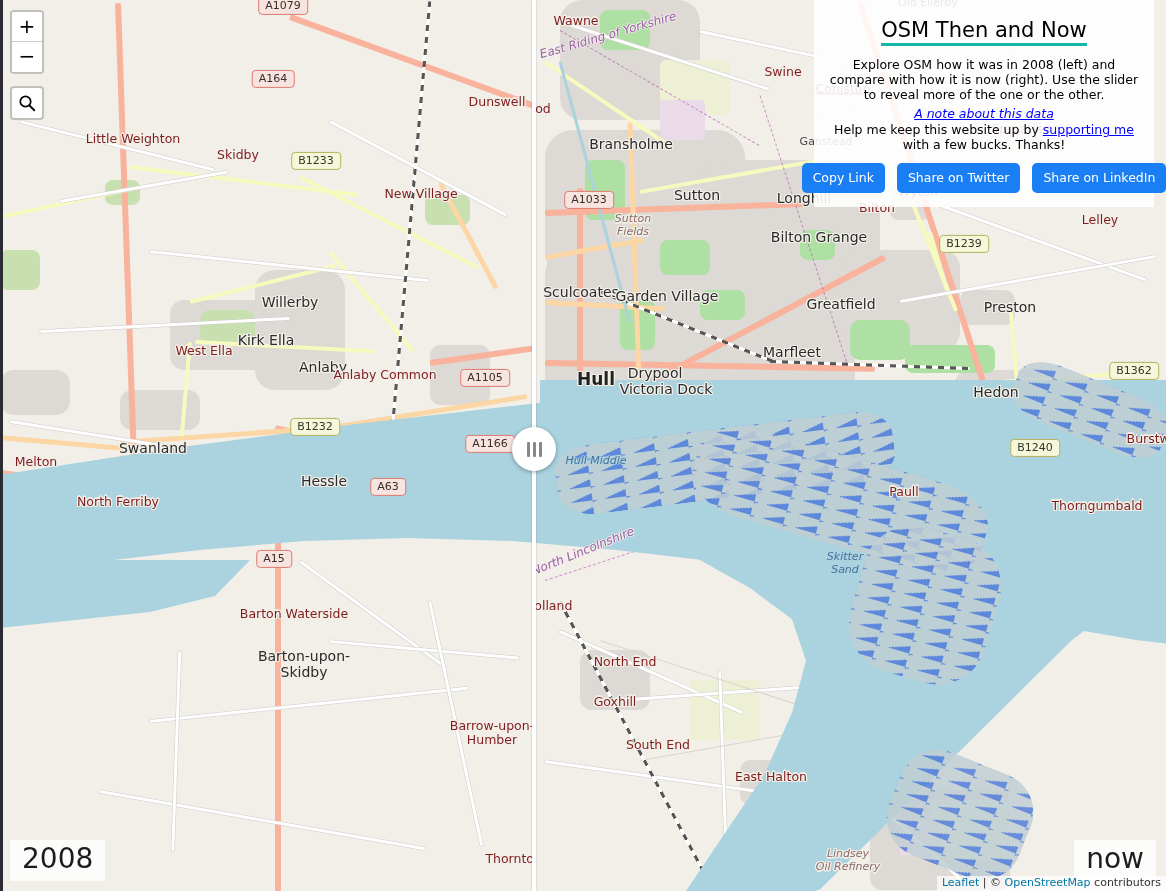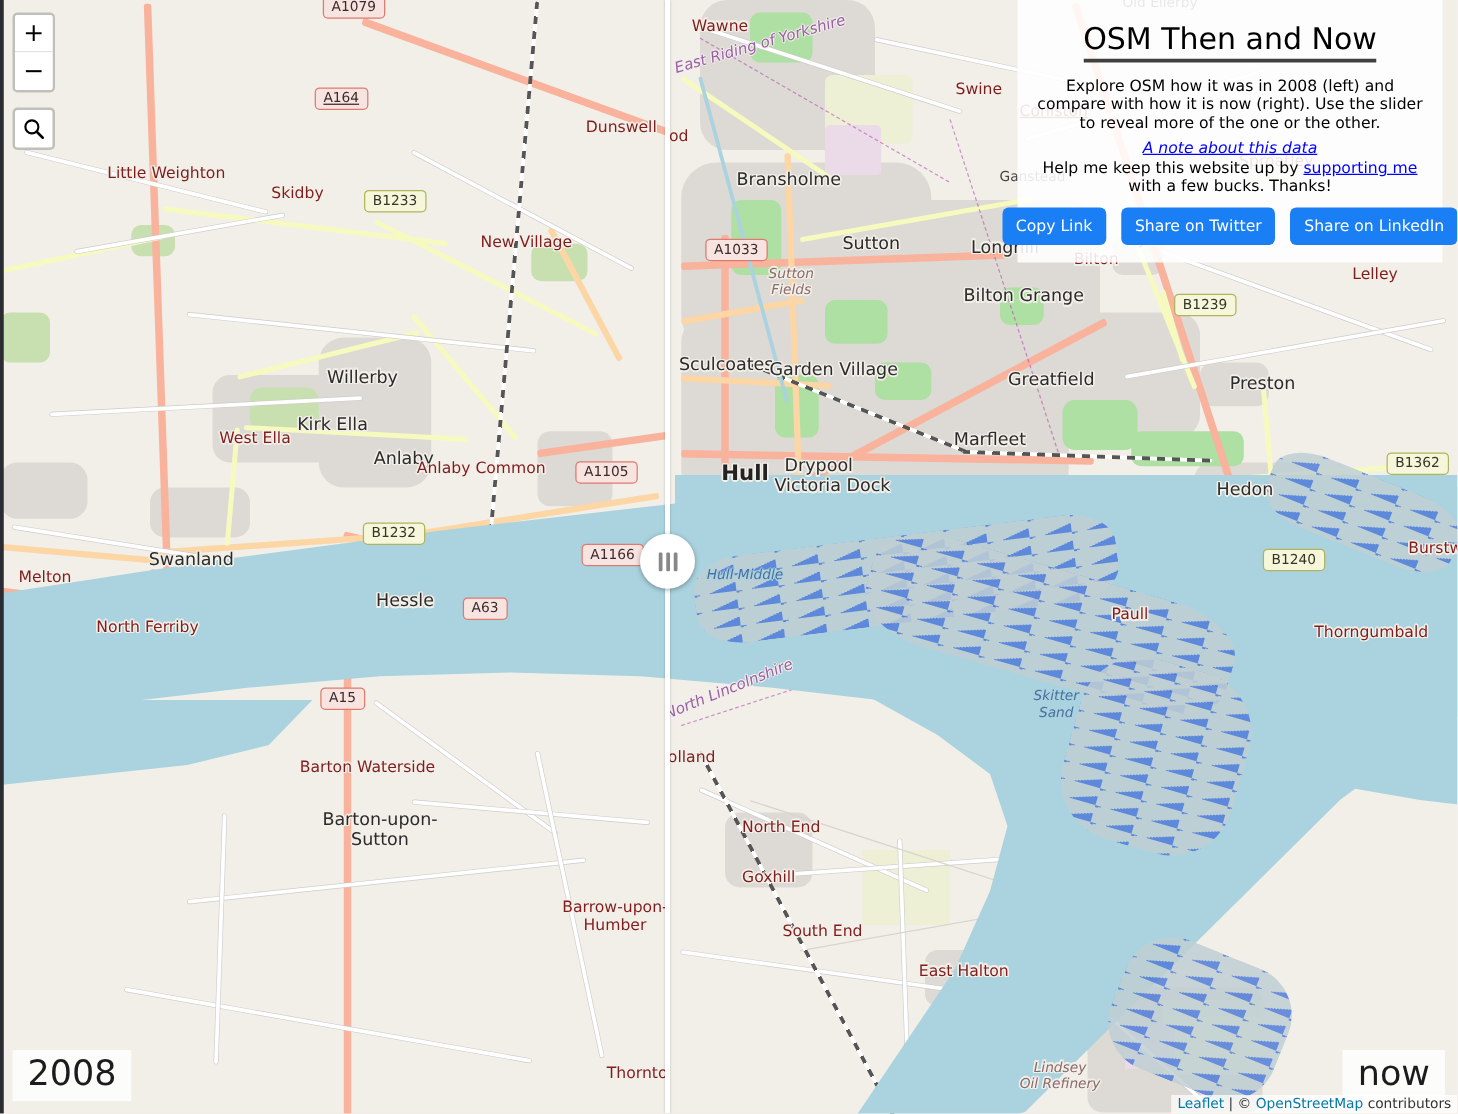--- a/index.html
+++ b/index.html
@@ -223,25 +223,25 @@
     left: 814px; top: 0;
     width: 340px;
     z-index: 650;
     background: rgba(255,255,255,.88);
     padding: 12px 12px 14px;
     text-align: center;
     color: #000;
     font-family: "DejaVu Sans", "Liberation Sans", sans-serif;
   }
   #info-title {
-    font-size: 24px;
+    font-size: 21px;
     line-height: 1.15;
     margin: 6px 0 12px;
     font-weight: normal;
-    border-bottom: 3px solid #404040;
+    border-bottom: 3px solid #14b8a6;
     display: inline-block;
     padding-bottom: 1px;
   }
   #info-desc { font-size: 12.5px; line-height: 1.18; margin: 0 0 1px; }
   .info-link { color: #00f; font-size: 12.5px; text-decoration: underline; }
   .info-link.italic { font-style: italic; }
   #info-note { margin: 1px 0 1px; }
   #info-support { font-size: 12.5px; line-height: 1.18; margin: 0 0 10px; }
   #share-row { display: flex; justify-content: center; gap: 12px; margin-top: 4px; }
   .share-btn {
@@ -330,27 +330,27 @@
       <div class="lbl town" style="left:266px;top:340px;">Kirk Ella</div>
       <div class="lbl vill" style="left:204px;top:350px;">West Ella</div>
       <div class="lbl town" style="left:323px;top:367px;">Anlaby</div>
       <div class="lbl vill" style="left:385px;top:374px;">Anlaby Common</div>
       <div class="lbl town" style="left:153px;top:404px;margin-top:44px;">Swanland</div>
       <div class="lbl vill" style="left:36px;top:461px;">Melton</div>
       <div class="lbl town" style="left:318px;top:481px;padding-left:12px;">Hessle</div>
       <div class="lbl vill" style="left:118px;top:501px;">North Ferriby</div>
       <div class="lbl vill" style="left:294px;top:613px;">Barton Waterside</div>
       <div class="lbl town two" style="left:304px;top:664px;">Barton-upon-
-Sutton</div>
+Skidby</div>
       <div class="lbl vill two" style="left:492px;top:733px;">Barrow-upon-
 Humber</div>
       <div class="lbl vill" style="left:534px;top:858px;">Thornton Curtis</div>
 
       <div class="shield a" style="left:283px;top:6px;">A1079</div>
-      <div class="shield a" style="left:273px;top:79px;text-decoration:underline;">A164</div>
+      <div class="shield a" style="left:273px;top:79px;">A164</div>
       <div class="shield b" style="left:316px;top:161px;text-align:center;">B1233</div>
       <div class="shield a" style="left:485px;top:378px;">A1105</div>
       <div class="shield b" style="left:315px;top:427px;">B1232</div>
       <div class="shield a" style="left:490px;top:444px;">A1166</div>
       <div class="shield a" style="left:388px;top:487px;">A63</div>
       <div class="shield a" style="left:274px;top:559px;">A15</div>
       <div class="lbl county" style="left:583px;top:551px;transform:translate(-50%,-50%) rotate(-22deg);">North Lincolnshire</div>
     </div>
   </div>
 

